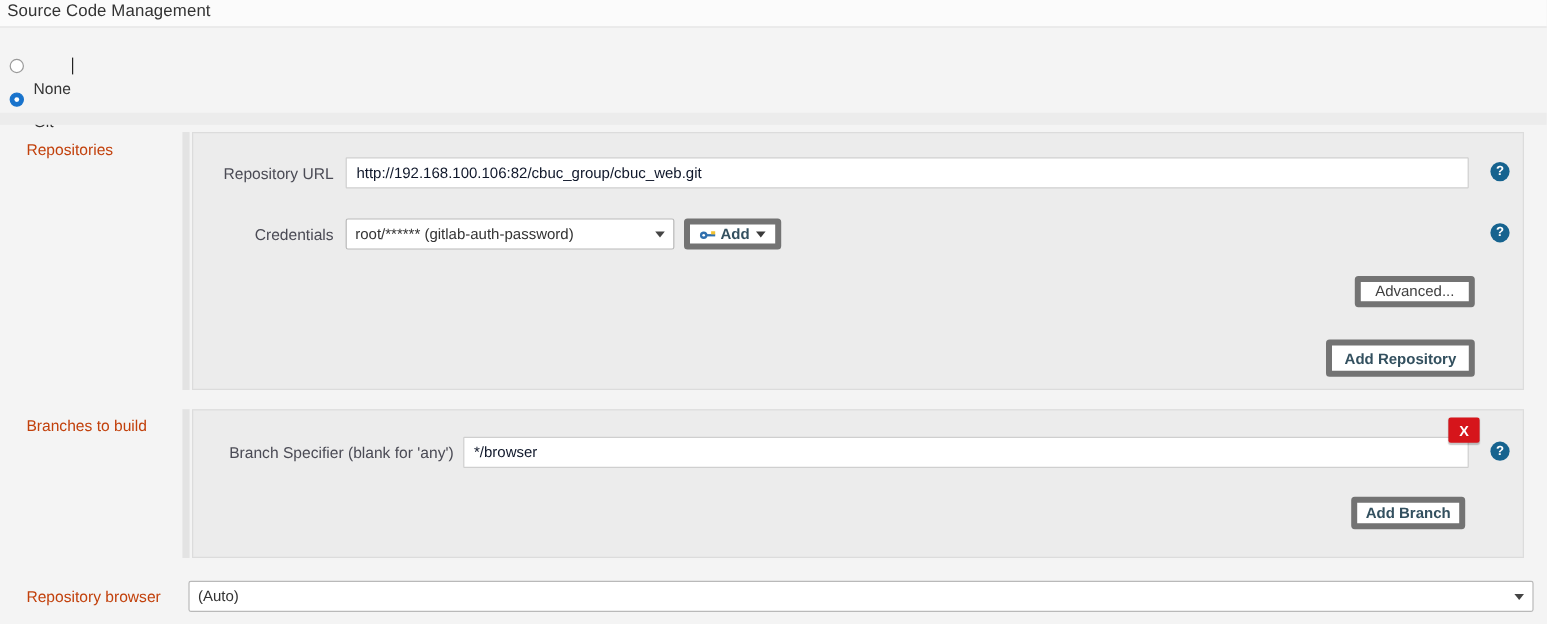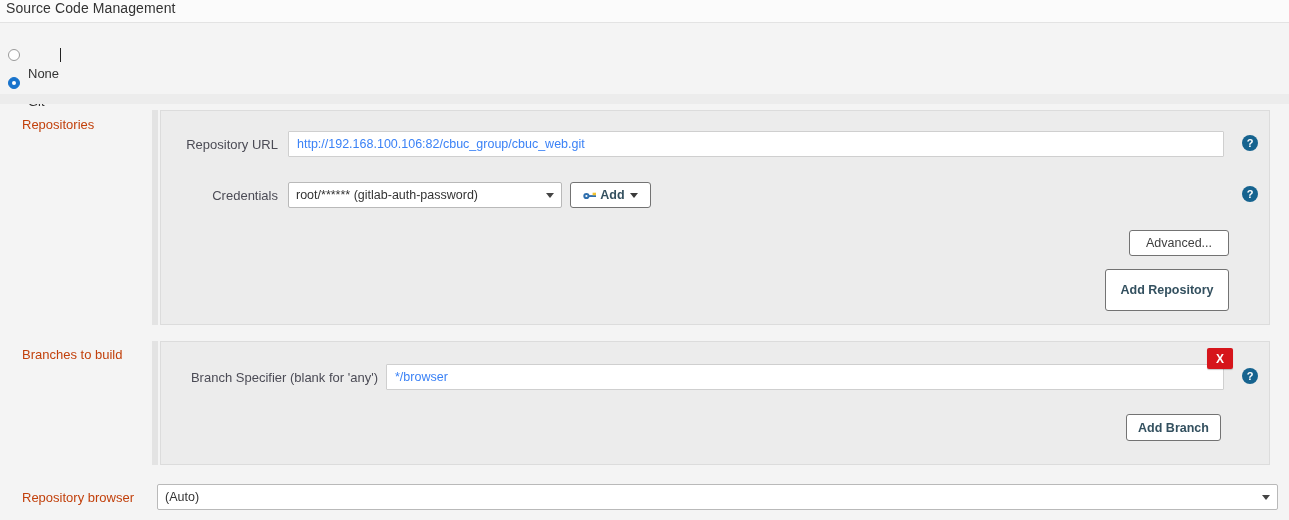--- a/index.html
+++ b/index.html
@@ -135,21 +135,21 @@
     text-align: right;
     white-space: nowrap;
   }
   .text-input {
     position: absolute;
     background: #ffffff;
     border: 1px solid #cfcfcf;
     box-sizing: border-box;
     font-family: "Liberation Sans", sans-serif;
     font-size: 12.5px;
-    color: #3b82f6;
+    color: #0f172a;
     padding: 0 8px;
     line-height: 24px;
     white-space: nowrap;
     overflow: hidden;
     border-radius: 1px;
   }
   select.select-input,
   .select-input {
     position: absolute;
     background: #ffffff;
@@ -188,21 +188,21 @@
     color: #333;
     box-sizing: border-box;
     white-space: nowrap;
     overflow: hidden;
   }
 
   
   .btn {
     position: absolute;
     background: #ffffff;
-    border: 1px solid #737373;
+    border: 5px solid #737373;
     border-radius: 3px;
     box-sizing: border-box;
     font-family: "Liberation Sans", sans-serif;
     font-size: 12.5px;
     font-weight: bold;
     color: #33505f;
     display: flex;
     align-items: center;
     justify-content: center;
     white-space: nowrap;
@@ -312,21 +312,21 @@
       <rect x="5.5" y="4.1" width="7.5" height="1.9" fill="#2f6fae"></rect>
       <rect x="9.6" y="1.7" width="3.4" height="2.6" fill="#f2c230"></rect>
     </svg>
   </span>
   <span>Add</span>
   <span class="caret-dn"></span>
 </div>
 <div class="help-icon" style="left:1242px; top:186px;">?</div>
 
 <div class="btn plain" style="left:1129px; top:230px; width:100px; height:26px;">Advanced...</div>
-<div class="btn" style="left:1105px; top:269px; width:124px; height:42px;text-align:center;">Add Repository</div>
+<div class="btn" style="left:1105px; top:283px; width:124px; height:31px;text-align:center;">Add Repository</div>
 
 <div class="gutter-label" style="top:347px;">Branches to build</div>
 
 <div class="panel-strip" style="left:152px; top:341px; height:124px;"></div>
 <div class="panel" style="left:160px; top:341px; width:1110px; height:124px;"></div>
 
 <div class="field-label" style="left:60px; top:370px; width:318px;">Branch Specifier (blank for 'any')</div>
 <div class="text-input" style="left:386px; top:364px; width:838px; height:26px;">*/browser</div>
 
 <div id="btn-delete-branch" style="left:1207px; top:348px; width:26px; height:21px;">X</div>

